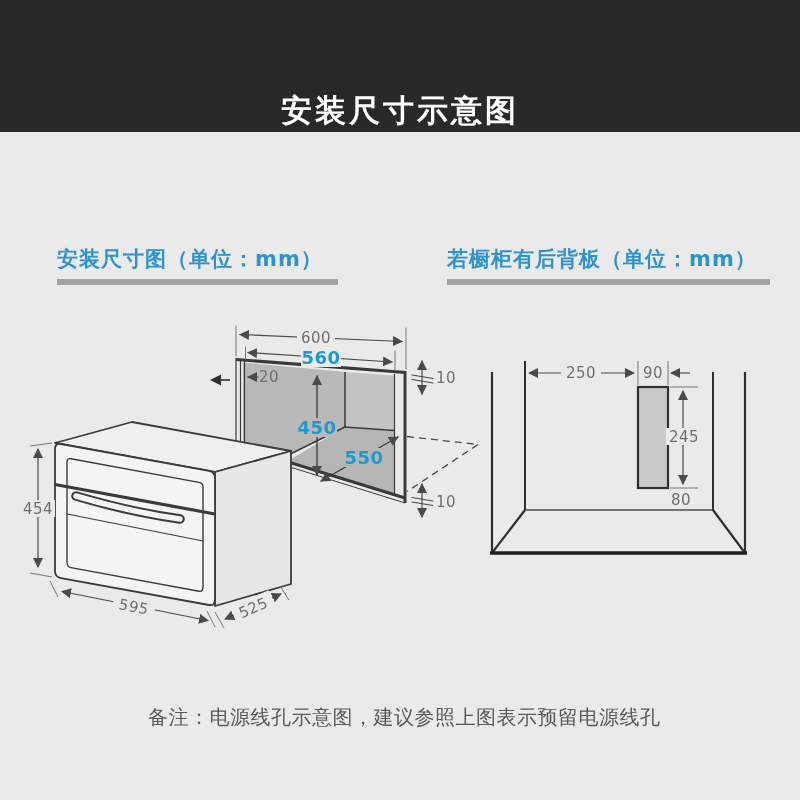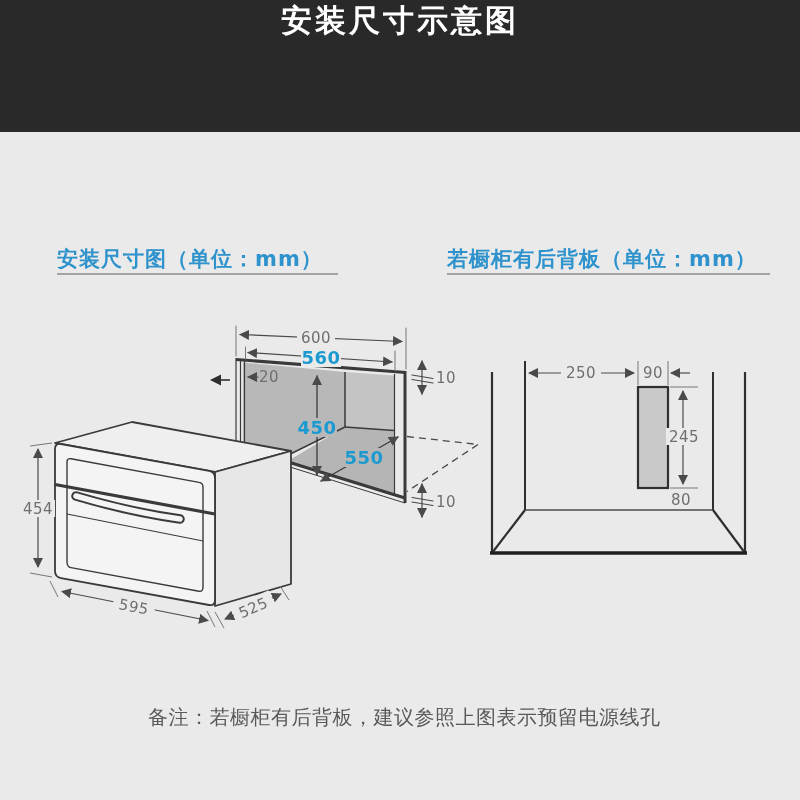--- a/index.html
+++ b/index.html
@@ -3,28 +3,28 @@
 <meta charset="utf-8">
 <style>
   html,body{margin:0;padding:0;}
   body{
     width:800px;height:800px;overflow:hidden;position:relative;
     background:#eaeaea;
     font-family:"DejaVu Sans","Liberation Sans",sans-serif;
   }
   .hdr{
     position:absolute;left:0;top:0;width:800px;height:132px;
-    background:#292929;display:flex;align-items:flex-start;justify-content:center;
+    background:#292929;display:flex;align-items:flex-end;justify-content:center;
   }
   .hdr-title{
     color:#ffffff;font-size:31px;font-weight:bold;letter-spacing:3px;
   }
   .sec-heading{
     position:absolute;color:#2e92cc;font-size:21px;font-weight:bold;
-    letter-spacing:1px;border-bottom:2px solid #a3a3a3;
+    letter-spacing:1px;padding-bottom:6px;border-bottom:6px solid #a3a3a3;
   }
   #heading-left{left:57px;top:245px;width:281px;}
   #heading-right{left:447px;top:245px;width:323px;}
   .diagram-svg{position:absolute;left:0;top:300px;}
   .note{
     position:absolute;left:148px;top:704px;width:620px;
     color:#595959;font-size:20px;letter-spacing:0.5px;
   }
   svg text{font-family:"DejaVu Sans","Liberation Sans",sans-serif;}
   .dim-gray{fill:#6f6f6f;font-size:15px;letter-spacing:0.5px;}
@@ -182,13 +182,13 @@
     <text class="dim-gray" x="653" y="378" text-anchor="middle">90</text>
 
     <line x1="683" y1="391" x2="683" y2="484" stroke="#4a4a4a" stroke-width="1.2" marker-start="url(#ah)" marker-end="url(#ah)"></line>
     <rect x="666" y="428" width="36" height="17" fill="#eaeaea"></rect>
     <text class="dim-gray" x="684" y="442" text-anchor="middle">245</text>
 
     <text class="dim-gray" x="681" y="505" text-anchor="middle">80</text>
   </g>
 </svg>
 
-<div class="note">备注：若橱柜有后背板，建议参照上图表示预留电源线孔</div>
+<div class="note">备注：电源线孔示意图，建议参照上图表示预留电源线孔</div>
 
 </body></html>

